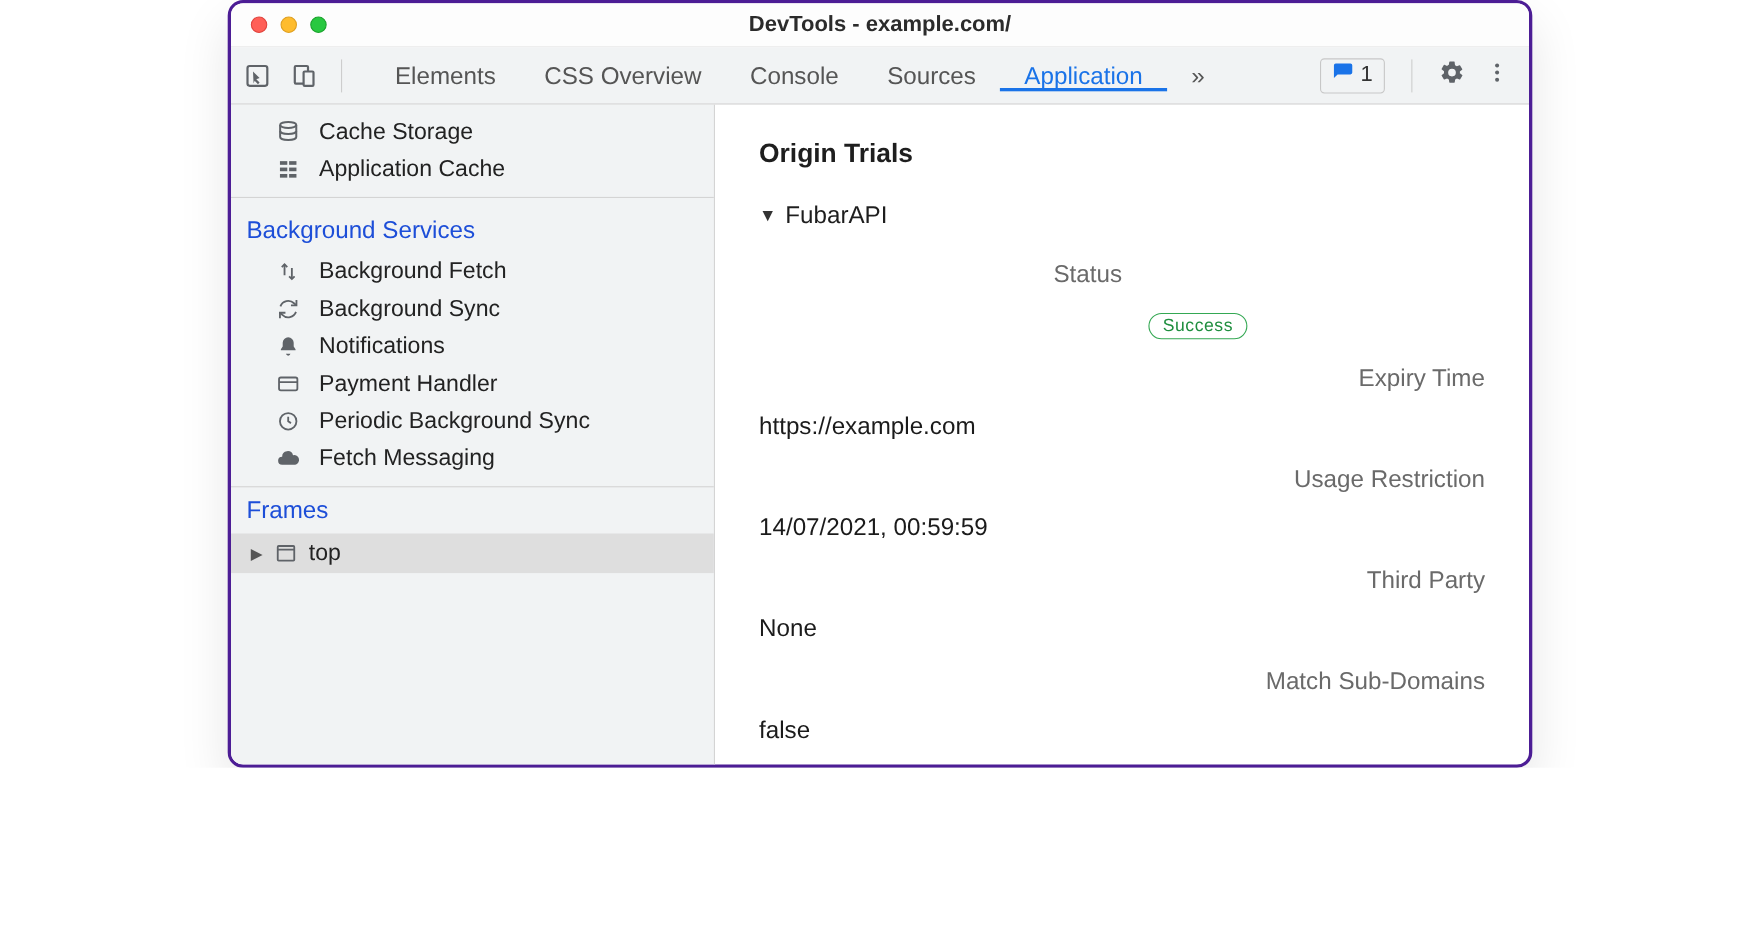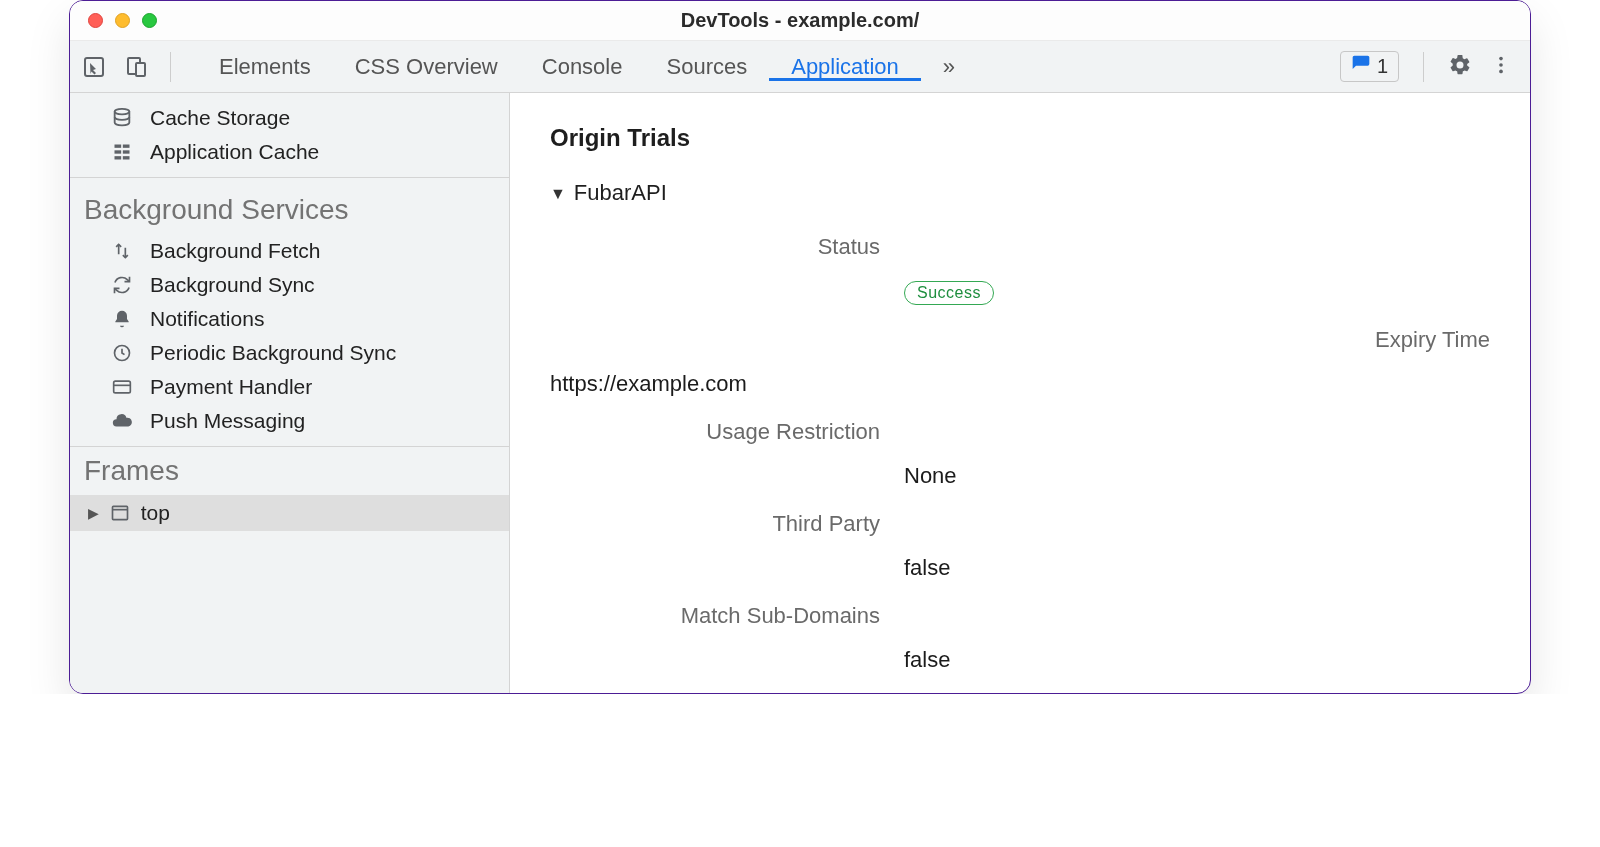--- a/index.html
+++ b/index.html
@@ -5,23 +5,23 @@
   * { box-sizing: border-box; margin: 0; padding: 0; }
   body {
     font-family: -apple-system, BlinkMacSystemFont, "Segoe UI", Helvetica, Arial, sans-serif;
     background: #fff;
     display: flex;
     justify-content: center;
     align-items: flex-start;
     padding: 0;
   }
   .window {
-    width: 1462px;
+    width: 1186px;
     margin: 0 auto;
-    border: 1px solid #4c1d95;
+    border: 3px solid #4c1d95;
     border-radius: 14px;
     overflow: hidden;
     box-shadow: 0 20px 45px rgba(0,0,0,0.10);
     background: #fff;
   }
   .titlebar {
     height: 40px;
     background: #fdfdfd;
     border-bottom: 1px solid #eaeaea;
     display: flex;
@@ -99,22 +99,22 @@
     width: 440px;
     background: #f1f3f4;
     border-right: 1px solid #d4d4d4;
     overflow: auto;
     font-size: 21px;
     color: #222;
   }
   .sb-block { border-bottom: 1px solid #d4d4d4; padding: 8px 0; }
   .sb-header {
     padding: 8px 14px;
-    font-size: 28px;
-    color: #737373;
+    font-size: 22px;
+    color: #1d4ed8;
   }
   .sb-item {
     display: flex; align-items: center;
     gap: 12px;
     padding: 5px 14px 5px 40px;
     cursor: pointer;
   }
   .sb-item.indent1 { padding-left: 40px; gap: 16px; }
   .sb-item .iconwrap {
     width: 24px; height: 24px;
@@ -295,42 +295,42 @@
           <span class="iconwrap">
             <svg width="20" height="20" viewBox="0 0 24 24" fill="#5f6368">
                 <path d="M12 2a6 6 0 0 0-6 6v4l-2 3v1h16v-1l-2-3V8a6 6 0 0 0-6-6zm0 20a2.5 2.5 0 0 0 2.45-2h-4.9A2.5 2.5 0 0 0 12 22z"></path>
               </svg>
           </span>
           <span>Notifications</span>
         </div>
         <div class="sb-item indent1">
           <span class="iconwrap">
             <svg width="20" height="20" viewBox="0 0 24 24" fill="none" stroke="#5f6368" stroke-width="2">
+                <rect x="2" y="5" width="20" height="14" rx="2"></rect>
+                <line x1="2" y1="10" x2="22" y2="10"></line>
+              </svg>
+          </span>
+          <span>Payment Handler</span>
+        </div>
+        <div class="sb-item indent1">
+          <span class="iconwrap">
+            <svg width="20" height="20" viewBox="0 0 24 24" fill="none" stroke="#5f6368" stroke-width="2">
                 <circle cx="12" cy="12" r="9"></circle>
                 <path d="M12 7v5l3 2"></path>
               </svg>
           </span>
           <span>Periodic Background Sync</span>
         </div>
         <div class="sb-item indent1">
           <span class="iconwrap">
-            <svg width="20" height="20" viewBox="0 0 24 24" fill="none" stroke="#5f6368" stroke-width="2">
-                <rect x="2" y="5" width="20" height="14" rx="2"></rect>
-                <line x1="2" y1="10" x2="22" y2="10"></line>
-              </svg>
-          </span>
-          <span>Payment Handler</span>
-        </div>
-        <div class="sb-item indent1">
-          <span class="iconwrap">
             <svg width="22" height="22" viewBox="0 0 24 24" fill="#5f6368">
                 <path d="M19 18H6a4 4 0 0 1 0-8 5.5 5.5 0 0 1 10.8-1.5A4.5 4.5 0 0 1 19 18z"></path>
               </svg>
           </span>
-          <span>Push Messaging</span>
+          <span>Fetch Messaging</span>
         </div>
       </div>
 
       <div>
         <div class="sb-header">Frames</div>
         <div class="sb-frame-row">
           <span class="frame-arrow">▶</span>
           <span class="iconwrap">
             <svg width="20" height="20" viewBox="0 0 24 24" fill="none" stroke="#5f6368" stroke-width="2">
                 <rect x="3" y="4" width="18" height="16" rx="1"></rect>
@@ -353,20 +353,21 @@
 
       <div class="kv">
         <div class="k">Status</div>
         <div class="v">
           <span class="pill">Success</span>
         </div>
 
         <div class="v">https://example.com</div>
 
         <div class="k">Expiry Time</div>
+        <div class="v">14/07/2021, 00:59:59</div>
 
         <div class="k">Usage Restriction</div>
         <div class="v">None</div>
 
         <div class="k">Third Party</div>
         <div class="v">false</div>
 
         <div class="k">Match Sub-Domains</div>
         <div class="v">false</div>
       </div>

